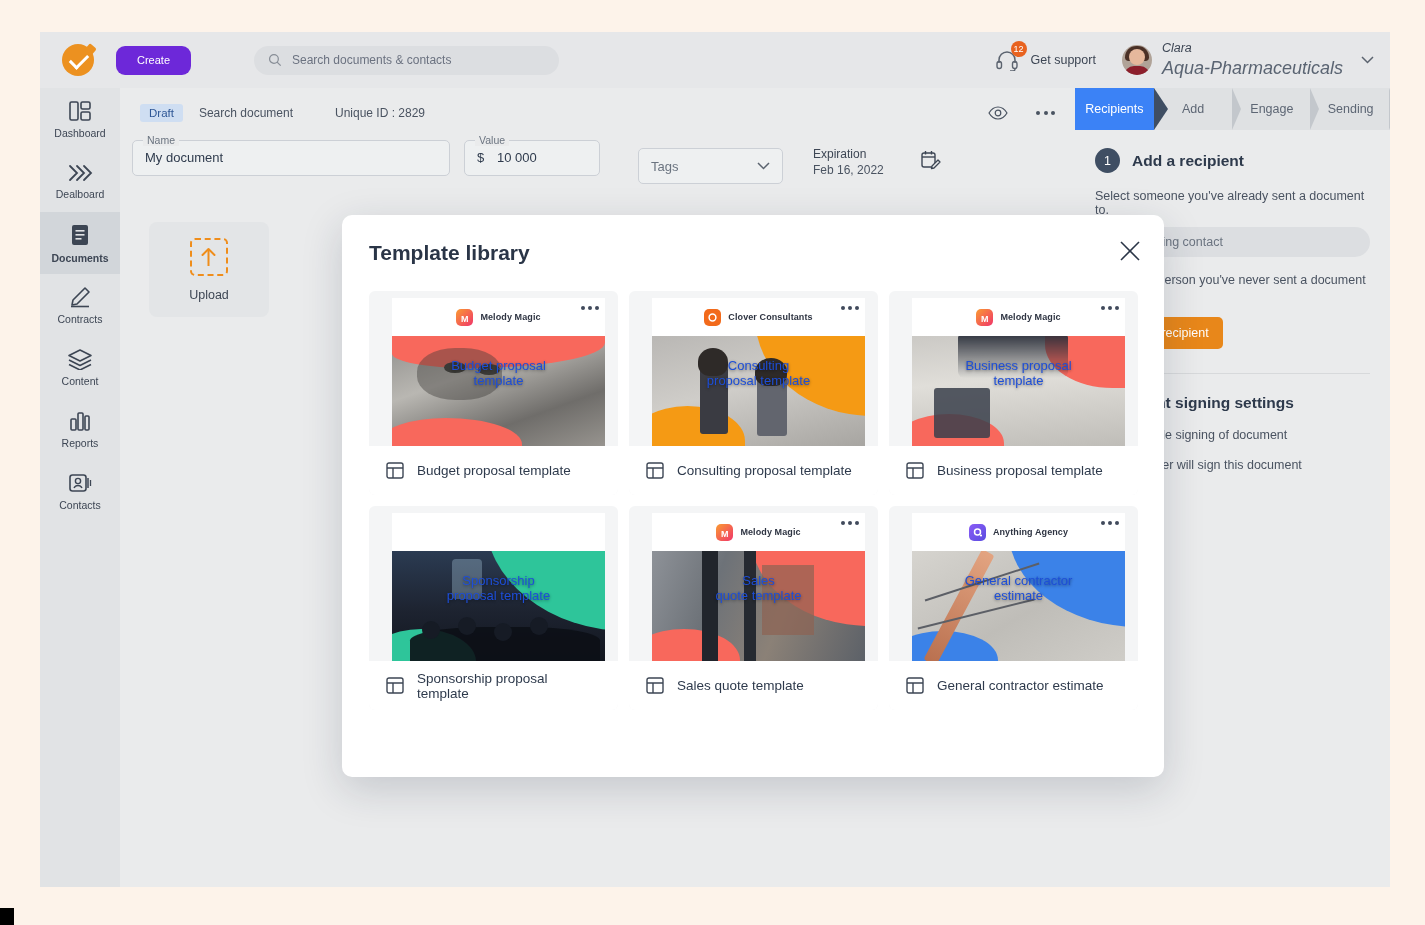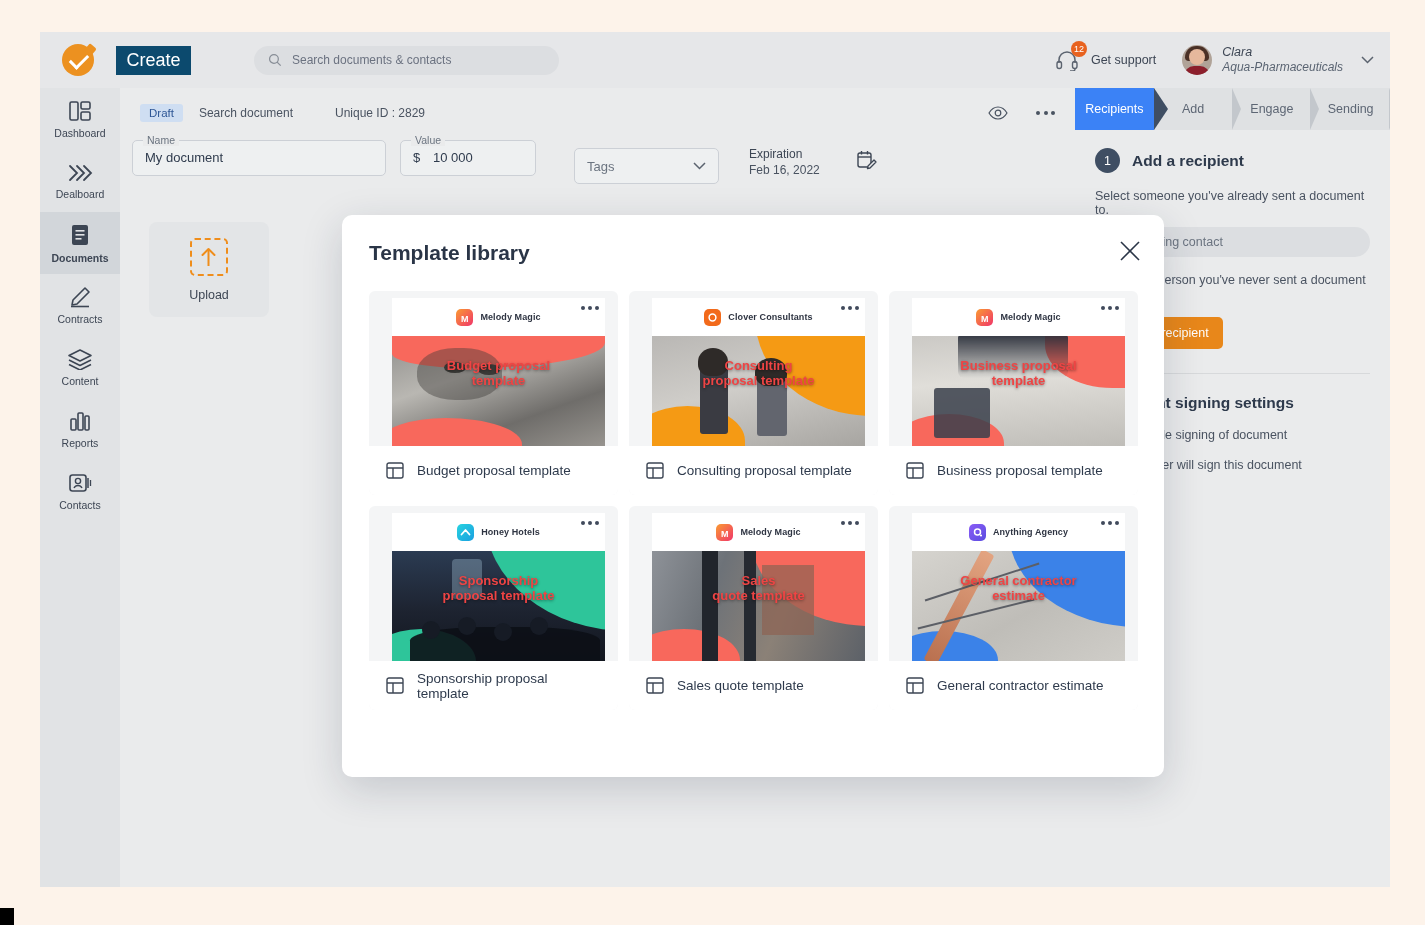--- a/index.html
+++ b/index.html
@@ -34,22 +34,22 @@
     content: ""; position: absolute; left: 8px; top: 10px;
     width: 15px; height: 8px; border-left: 3px solid #fff; border-bottom: 3px solid #fff;
     transform: rotate(-45deg);
   }
   .logo::before {
     content: ""; position: absolute; right: -1px; top: 1px;
     width: 9px; height: 9px; background: #ec9120; border-radius: 2px;
     transform: rotate(40deg);
   }
   .create-btn {
-    margin-left: 22px; width: 75px; height: 29px; border-radius: 0;
-    background: #0c4a6e; color: #fff; font-size: 18px;
+    margin-left: 22px; width: 75px; height: 29px; border-radius: 9px;
+    background: #6d28d9; color: #fff; font-size: 11px;
     display: flex; align-items: center; justify-content: center;
     cursor: pointer; border: none;
   }
   .searchbox {
     margin-left: 63px; width: 305px; height: 29px; border-radius: 15px;
     background: #dcdee1; display: flex; align-items: center; padding: 0 14px;
     cursor: text;
   }
   .searchbox .s-ico { width: 14px; height: 14px; flex: none; opacity: .65; }
   .searchbox .s-txt { margin-left: 10px; font-size: 12px; color: #6b7280; }
@@ -67,21 +67,21 @@
   .user { display: flex; align-items: center; margin-left: 26px; margin-right: 16px; cursor: pointer; font-style: italic; }
   .avatar {
     width: 30px; height: 30px; border-radius: 50%; overflow: hidden;
     background: #b0a398; position: relative; flex: none;
   }
   .avatar .face { position: absolute; left: 7px; top: 4px; width: 16px; height: 16px; border-radius: 50%; background: #e6b89c; }
   .avatar .hair { position: absolute; left: 3px; top: 1px; width: 24px; height: 15px; border-radius: 12px 12px 4px 4px; background: #4a3026; }
   .avatar .body { position: absolute; left: 2px; bottom: -4px; width: 26px; height: 13px; border-radius: 10px 10px 0 0; background: #8c1f2c; }
   .user-meta { margin-left: 10px; line-height: 1.25; }
   .user-name { font-size: 12.5px; color: #3d4654; }
-  .user-org { font-size: 12px; color: #5a6472; }
+  .user-org { font-size: 18px; color: #5a6472; }
   .chev-dn { margin-left: 18px; width: 13px; height: 8px; }
   
   .sidebar {
     position: absolute; left: 0; top: 56px; width: 80px; bottom: 0;
     background: #e1e3e5;
   }
   .nav-item {
     height: 62px; display: flex; flex-direction: column;
     align-items: center; justify-content: center; cursor: pointer;
     color: #3d4654; gap: 5px;
@@ -115,21 +115,21 @@
     position: relative; height: 36px; border: 1px solid #ccd0d6;
     border-radius: 5px; background: #eef0f1;
   }
   .field .f-label {
     position: absolute; top: -7px; left: 10px; padding: 0 4px;
     background: #eaebec; font-size: 10.5px; color: #6b7480;
   }
   .field .f-value {
     position: absolute; left: 12px; top: 9px; font-size: 13px; color: #2f3b4d;
   }
-  .field.name { width: 254px; }
+  .field.name { width: 318px; }
   .field.value { width: 136px; }
   .field .f-cur { position: absolute; left: 12px; top: 9px; font-size: 13px; color: #2f3b4d; }
   .field .f-amt { position: absolute; left: 32px; top: 9px; font-size: 13px; color: #2f3b4d; }
   .tags-select {
     width: 145px; height: 36px; border: 1px solid #ccd0d6; border-radius: 5px;
     background: #eef0f1; display: flex; align-items: center;
     padding: 0 12px; margin-left: 24px; cursor: pointer; margin-top: 8px;
   }
   .tags-select .t-txt { font-size: 13px; color: #6b7480; }
   .tags-select .t-chev { margin-left: auto; width: 13px; height: 8px; }
@@ -238,21 +238,21 @@
   }
   .brand-logo { width: 17px; height: 17px; border-radius: 5px; flex: none; position: relative; }
   .brand-name { font-size: 9px; font-weight: bold; color: #2e3442; letter-spacing: .1px; }
   .card-dots {
     position: absolute; right: 6px; top: 8px; display: flex; gap: 3px;
   }
   .card-dots i { width: 4px; height: 4px; border-radius: 50%; background: #404a5c; display: block; }
   .thumb-img { position: absolute; left: 0; right: 0; top: 38px; bottom: 0; overflow: hidden; }
   .thumb-title {
     position: absolute; left: 0; right: 0; top: 50%; transform: translateY(-45%);
-    text-align: center; color: #ef4444; font-size: 13px; font-weight: bold;
+    text-align: center; color: #1d4ed8; font-size: 13px; font-weight: normal;
     line-height: 1.15; text-shadow: 0 1px 3px rgba(0,0,0,.45); z-index: 3;
     padding: 0 4px;
   }
   .card-foot {
     margin-top: auto; background: #fff; height: 49px; display: flex;
     align-items: center; padding: 0 17px; gap: 13px;
   }
   .tmpl-icon { width: 18px; height: 17px; flex: none; }
   .card-label { font-size: 13.5px; color: #2e3a4c; }
   
@@ -591,33 +591,20 @@
               <rect x="1" y="1" width="16" height="15" rx="2" fill="none" stroke="#3d4654" stroke-width="1.4"></rect>
               <line x1="1" y1="6" x2="17" y2="6" stroke="#3d4654" stroke-width="1.4"></line>
               <line x1="7" y1="6" x2="7" y2="16" stroke="#3d4654" stroke-width="1.4"></line>
             </svg>
             <span class="card-label">Business proposal template</span>
           </div>
         </div>
 
         <div class="card">
           <div class="thumb">
-            <div class="thumb-head">
-              <span class="brand-logo" style="background:linear-gradient(135deg,#27d3e0,#1a9fe0);">
-                <svg width="17" height="17" viewBox="0 0 17 17">
-                    <path d="M4.5 10.5 L8.5 6 L12.5 10.5" fill="none" stroke="#fff" stroke-width="1.8" stroke-linecap="round" stroke-linejoin="round"></path>
-                  </svg>
-              </span>
-              <span class="brand-name">Honey Hotels</span>
-              <span class="card-dots">
-                  <i></i>
-                  <i></i>
-                  <i></i>
-                </span>
-            </div>
             <div class="thumb-img">
               <div class="ph" style="background:linear-gradient(180deg,#2b3b52 0%,#1d2330 55%,#12161f 100%);"></div>
               <div class="blob" style="right:-30px;top:-40px;width:150px;height:120px;background:#2ec59a;border-radius:0 0 0 95%;"></div>
               <div class="blob" style="left:-26px;bottom:-34px;width:110px;height:66px;background:#2ec59a;border-radius:60% 60% 0 0;"></div>
               <div class="blob" style="left:18px;bottom:0;width:190px;height:34px;background:#0c0f16;border-radius:40% 40% 0 0;opacity:.9;"></div>
               <div class="blob" style="left:30px;bottom:22px;width:18px;height:18px;background:#161b25;border-radius:50%;"></div>
               <div class="blob" style="left:66px;bottom:26px;width:18px;height:18px;background:#161b25;border-radius:50%;"></div>
               <div class="blob" style="left:102px;bottom:20px;width:18px;height:18px;background:#161b25;border-radius:50%;"></div>
               <div class="blob" style="left:138px;bottom:26px;width:18px;height:18px;background:#161b25;border-radius:50%;"></div>
               <div class="blob" style="left:60px;top:8px;width:30px;height:40px;background:rgba(170,200,220,.35);border-radius:4px;"></div>

